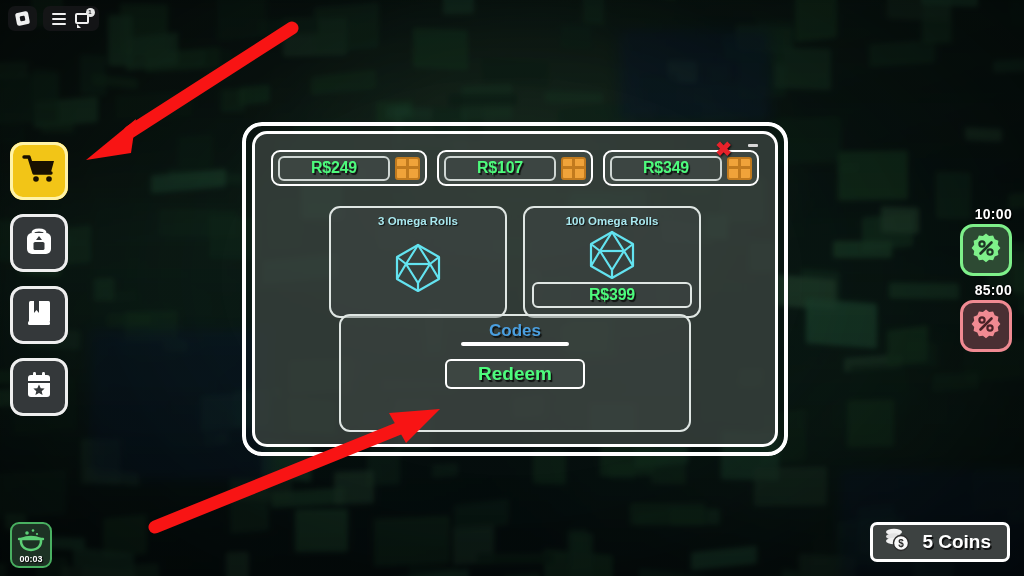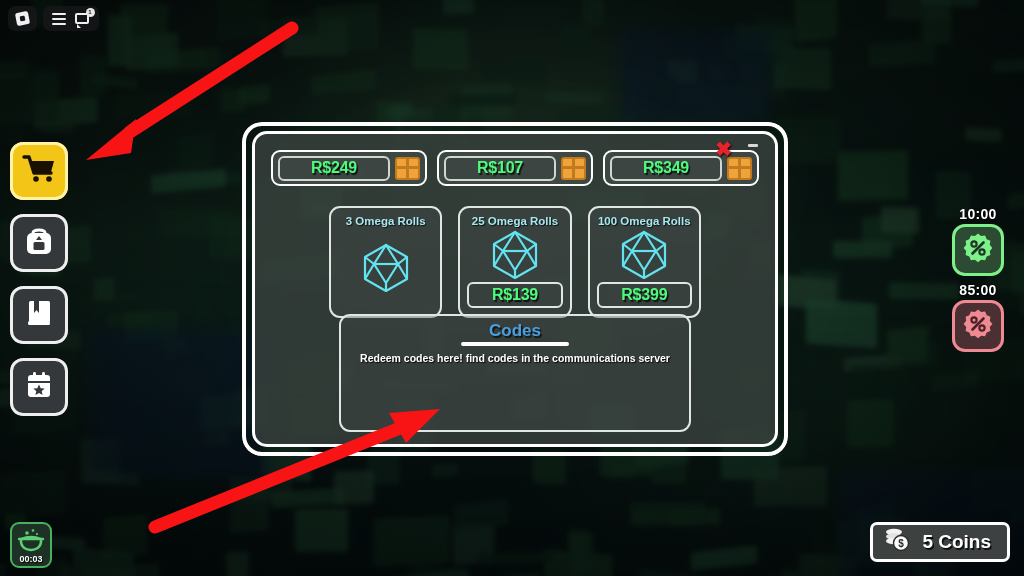--- a/index.html
+++ b/index.html
@@ -106,21 +106,21 @@
       linear-gradient(to right, #000 0 26%, transparent 26% 74%, #000 74% 100%),
       linear-gradient(to bottom, #000 0 26%, transparent 26% 74%, #000 74% 100%);
     mask-composite: add;
   }
   .side-btn.dark { background: #34383a; }
   .side-btn.active { background: #f2c517; }
   .side-btn.active .frame { border-color: #fff3a8; }
   .side-ico { position: relative; z-index: 2; }
 
   
-  .boosts { position: absolute; right: 20px; top: 206px; display: flex; flex-direction: column; align-items: center; gap: 2px; }
+  .boosts { position: absolute; right: 12px; top: 206px; display: flex; flex-direction: column; align-items: flex-end; gap: 2px; }
   .boost-time {
     font-size: 14px; font-weight: bold; color: #ffffff;
     text-shadow: 1px 1px 2px rgba(0,0,0,0.95), 0 0 2px rgba(0,0,0,0.9);
     letter-spacing: 0.3px;
   }
   .boost-btn {
     width: 52px; height: 52px;
     border-radius: 13px;
     display: flex; align-items: center; justify-content: center;
     margin-bottom: 4px;
@@ -746,36 +746,20 @@
               <g fill="none" stroke="#63e3f0" stroke-width="2.2" stroke-linejoin="round">
                 <path d="M26 3 L47 15 L47 37 L26 49 L5 37 L5 15 Z"></path>
                 <path d="M26 3 L14 22 L26 41 L38 22 Z"></path>
                 <path d="M14 22 L38 22"></path>
                 <path d="M5 15 L14 22 M47 15 L38 22 M5 37 L14 22 M47 37 L38 22 M26 49 L26 41"></path>
               </g>
             </svg>
           </span>
         </div>
 
-        <div class="roll-card">
-          <span class="roll-title">25 Omega Rolls</span>
-          <span class="dice-wrap">
-            <svg width="52" height="52" viewBox="0 0 52 52">
-              <g fill="none" stroke="#63e3f0" stroke-width="2.2" stroke-linejoin="round">
-                <path d="M26 3 L47 15 L47 37 L26 49 L5 37 L5 15 Z"></path>
-                <path d="M26 3 L14 22 L26 41 L38 22 Z"></path>
-                <path d="M14 22 L38 22"></path>
-                <path d="M5 15 L14 22 M47 15 L38 22 M5 37 L14 22 M47 37 L38 22 M26 49 L26 41"></path>
-              </g>
-            </svg>
-          </span>
-          <span class="roll-price-chip">
-            <span class="price-txt">R$139</span>
-          </span>
-        </div>
 
         <div class="roll-card">
           <span class="roll-title">100 Omega Rolls</span>
           <span class="dice-wrap">
             <svg width="52" height="52" viewBox="0 0 52 52">
               <g fill="none" stroke="#63e3f0" stroke-width="2.2" stroke-linejoin="round">
                 <path d="M26 3 L47 15 L47 37 L26 49 L5 37 L5 15 Z"></path>
                 <path d="M26 3 L14 22 L26 41 L38 22 Z"></path>
                 <path d="M14 22 L38 22"></path>
                 <path d="M5 15 L14 22 M47 15 L38 22 M5 37 L14 22 M47 37 L38 22 M26 49 L26 41"></path>
@@ -785,21 +769,23 @@
           <span class="roll-price-chip">
             <span class="price-txt">R$399</span>
           </span>
         </div>
 
       </div>
 
       <div class="codes-box">
         <span class="codes-head">Codes</span>
         <span class="codes-rule"></span>
-        <span class="codes-desc">Redeem codes here! find codes in the communications server</span>
+        <div class="redeem-btn">
+          <span class="redeem-txt">Redeem</span>
+        </div>
       </div>
 
     </div>
 
     <span class="close-x">✖</span>
     <span class="minimize-dash"></span>
   </div>
 
   <svg class="arrows" width="1024" height="576">
     <g>

